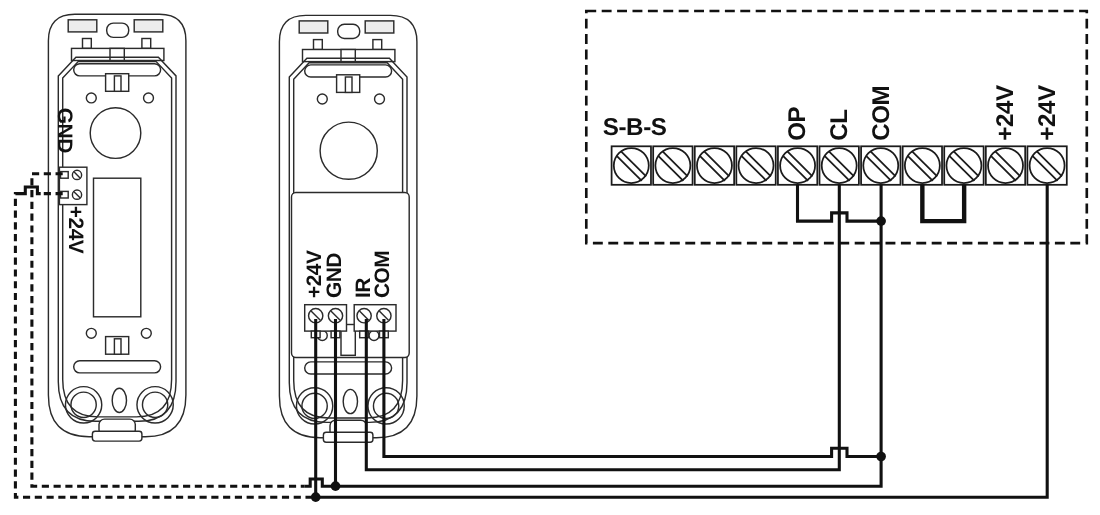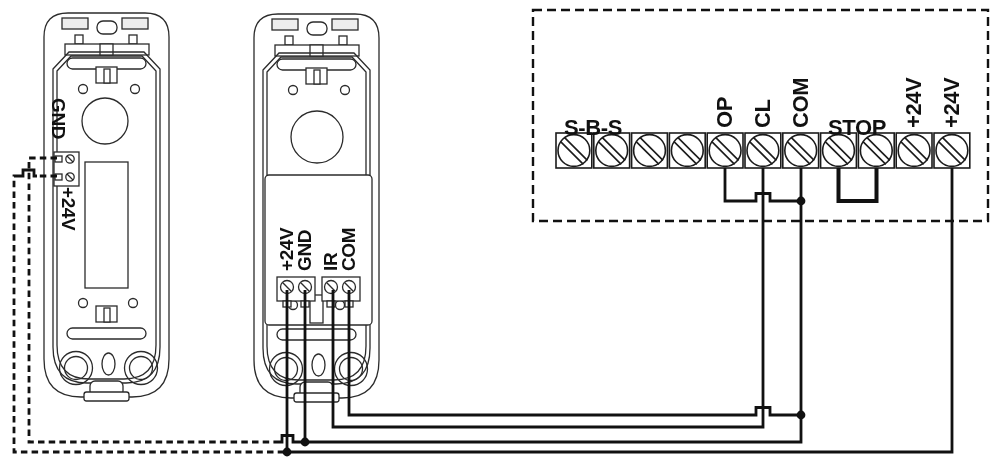--- a/index.html
+++ b/index.html
@@ -1,21 +1,21 @@
 <!DOCTYPE html>
 <html><head>
 <meta charset="utf-8">
 <style>
   html,body{margin:0;padding:0;background:#fff;}
   .stage{position:relative;width:1000px;height:468px;background:#fff;overflow:hidden;
          font-family:"Liberation Sans",sans-serif;}
   .stage svg{position:absolute;left:0;top:0;}
   .lbl{position:absolute;color:#111;font-weight:700;white-space:nowrap;
        letter-spacing:-0.4px;-webkit-user-select:none;user-select:none;}
-  .hl{font-size:22px;line-height:22px;text-align:center;width:90px;margin-top:12px;}
+  .hl{font-size:22px;line-height:22px;text-align:left;width:90px;}
   .vl{font-size:22px;line-height:20px;transform-origin:0 0;transform:rotate(-90deg);}
   .vm{font-size:19px;line-height:18px;transform-origin:0 0;transform:rotate(-90deg);}
   .vt{font-size:19px;line-height:18px;transform-origin:0 0;transform:rotate(90deg);}
 </style>
 </head>
 <body>
 
 <div class="stage">
 
   <svg width="1000" height="468" viewBox="0 0 1000 468">
@@ -151,16 +151,15 @@
 
   <div class="lbl vm" style="left:278px;top:271px;">+24V</div>
   <div class="lbl vm" style="left:296px;top:271px;">GND</div>
   <div class="lbl vm" style="left:322px;top:271px;">IR</div>
   <div class="lbl vm" style="left:340px;top:271px;">COM</div>
 
   <div class="lbl hl" style="left:548px;top:105px;">S-B-S</div>
   <div class="lbl vl" style="left:715px;top:128px;">OP</div>
   <div class="lbl vl" style="left:753px;top:128px;">CL</div>
   <div class="lbl vl" style="left:791px;top:128px;">COM</div>
-  <div class="lbl hl" style="left:812px;top:105px;">STOP</div>
   <div class="lbl vl" style="left:904px;top:128px;">+24V</div>
   <div class="lbl vl" style="left:942px;top:128px;">+24V</div>
 </div>
 
 </body></html>

